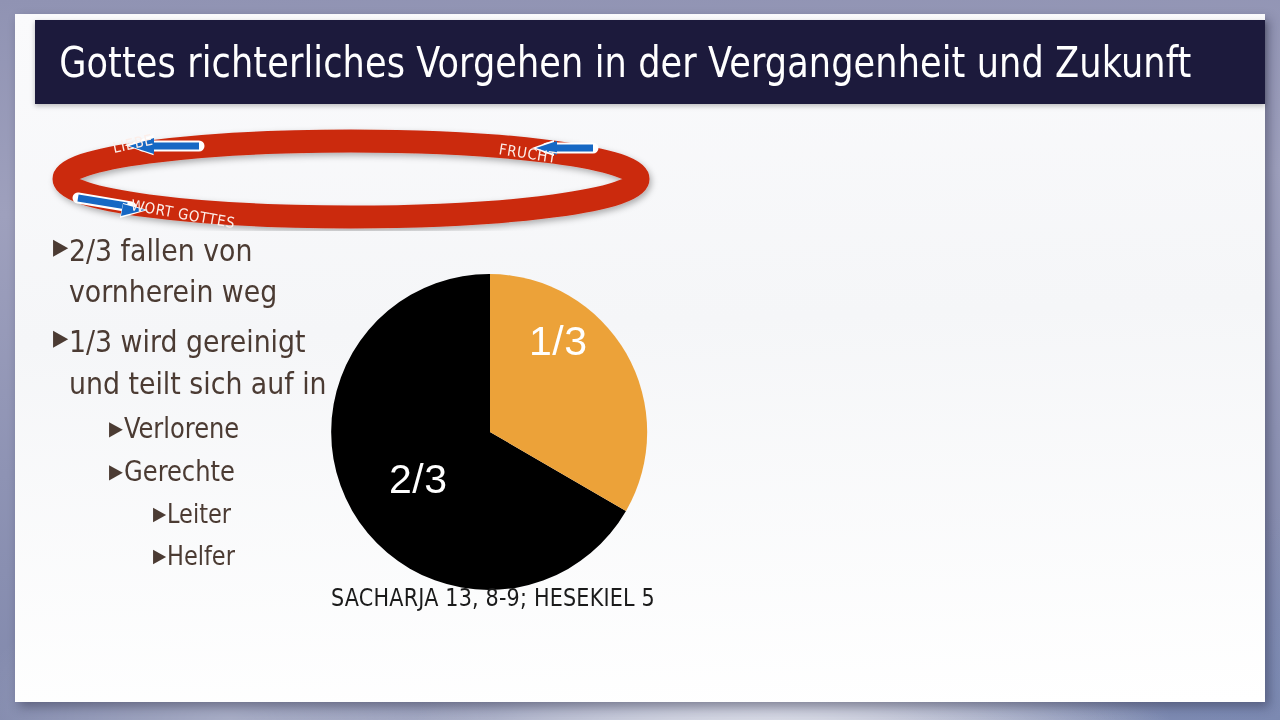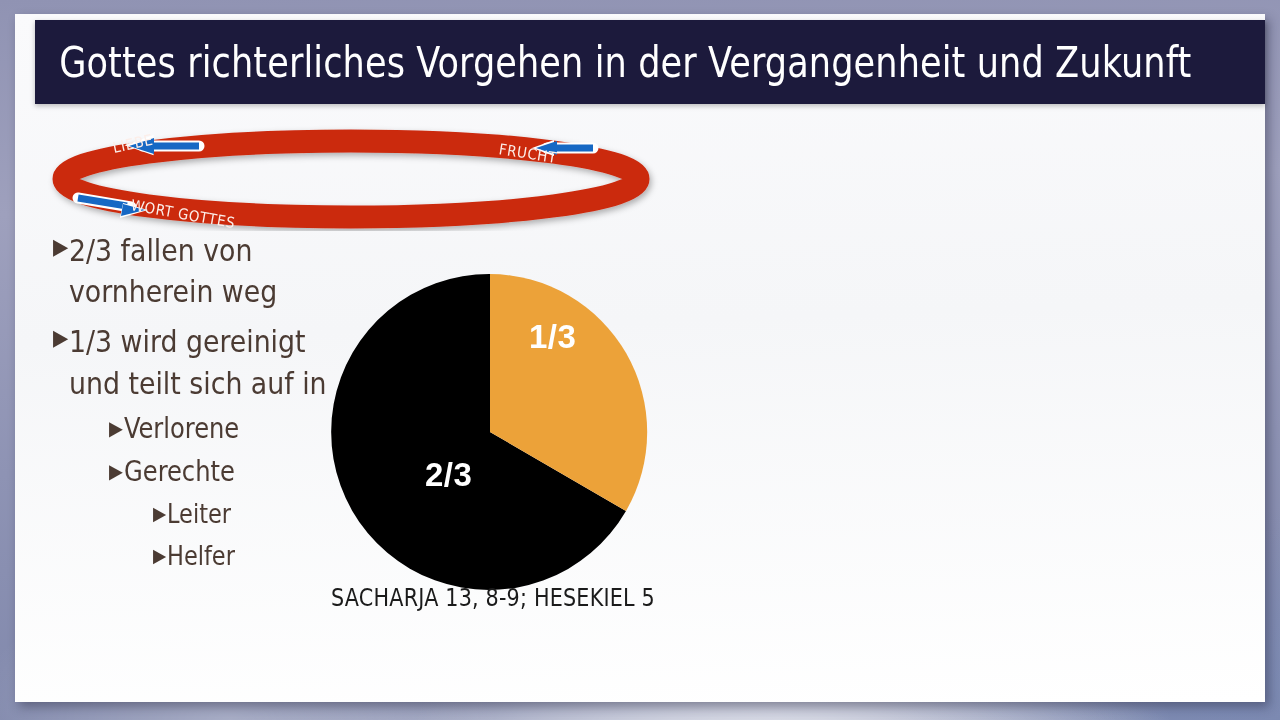--- a/index.html
+++ b/index.html
@@ -78,23 +78,23 @@
   .lvl1 .tri{font-size:22px;margin-top:6px;margin-right:1px;}
   .lvl1 .txt{line-height:1.33;}
   .lvl2{font-size:28px;margin-left:56px;margin-bottom:2px;}
   .lvl2 .tri{font-size:20px;margin-top:6px;margin-right:1px;}
   .lvl3{font-size:26px;margin-left:100px;margin-bottom:1px;}
   .lvl3 .tri{font-size:19px;margin-top:5px;margin-right:1px;}
 
   
   .piewrap{position:absolute;left:303px;top:246px;width:350px;height:380px;}
   .pielabel{
-    position:absolute;color:#ffffff;font-weight:700;
+    position:absolute;color:#ffffff;font-weight:400;
     font-family:"Liberation Sans","DejaVu Sans",sans-serif;
-    font-size:33px;letter-spacing:.5px;
+    font-size:41px;letter-spacing:.5px;
   }
   .caption{
     position:absolute;left:0;top:324px;width:350px;text-align:center;
     color:#1b1b1b;
     font-family:"Liberation Sans Narrow","DejaVu Sans Condensed","Liberation Sans",sans-serif;
     font-size:24px;letter-spacing:.2px;
     transform:scaleX(.96);
   }
 </style>
 </head>
@@ -184,19 +184,19 @@
 
     <div class="piewrap">
       <svg width="330" height="330" viewBox="0 0 330 330">
 
         <path d="M 172 172 L 172 14 A 158 158 0 1 0 308 251 Z" fill="#000000"></path>
 
         <path d="M 172 172 L 172 14 A 158 158 0 0 1 308 251 Z" fill="#eca239"></path>
       </svg>
 
       <span class="pielabel" style="left:211px;top:58px;">1/3</span>
-      <span class="pielabel" style="left:71px;top:196px;margin-left:36px;">2/3</span>
+      <span class="pielabel" style="left:71px;top:196px;">2/3</span>
 
       <div class="caption">SACHARJA 13, 8-9; HESEKIEL 5</div>
     </div>
 
   </div>
 </div>
 
 </body></html>

